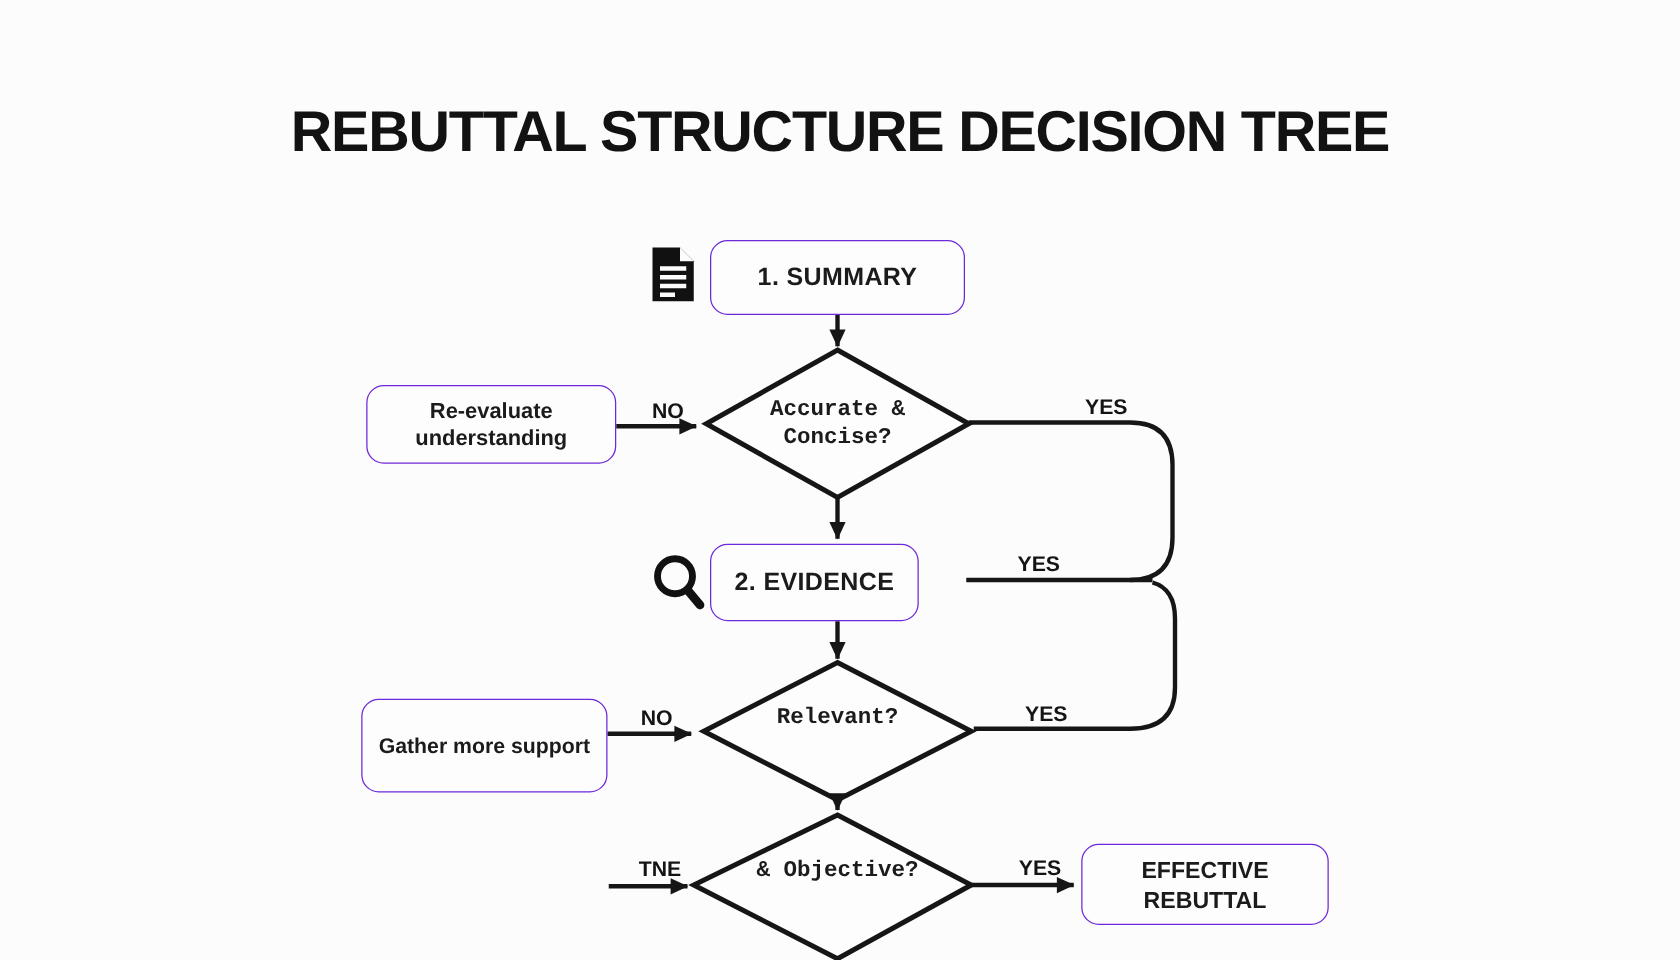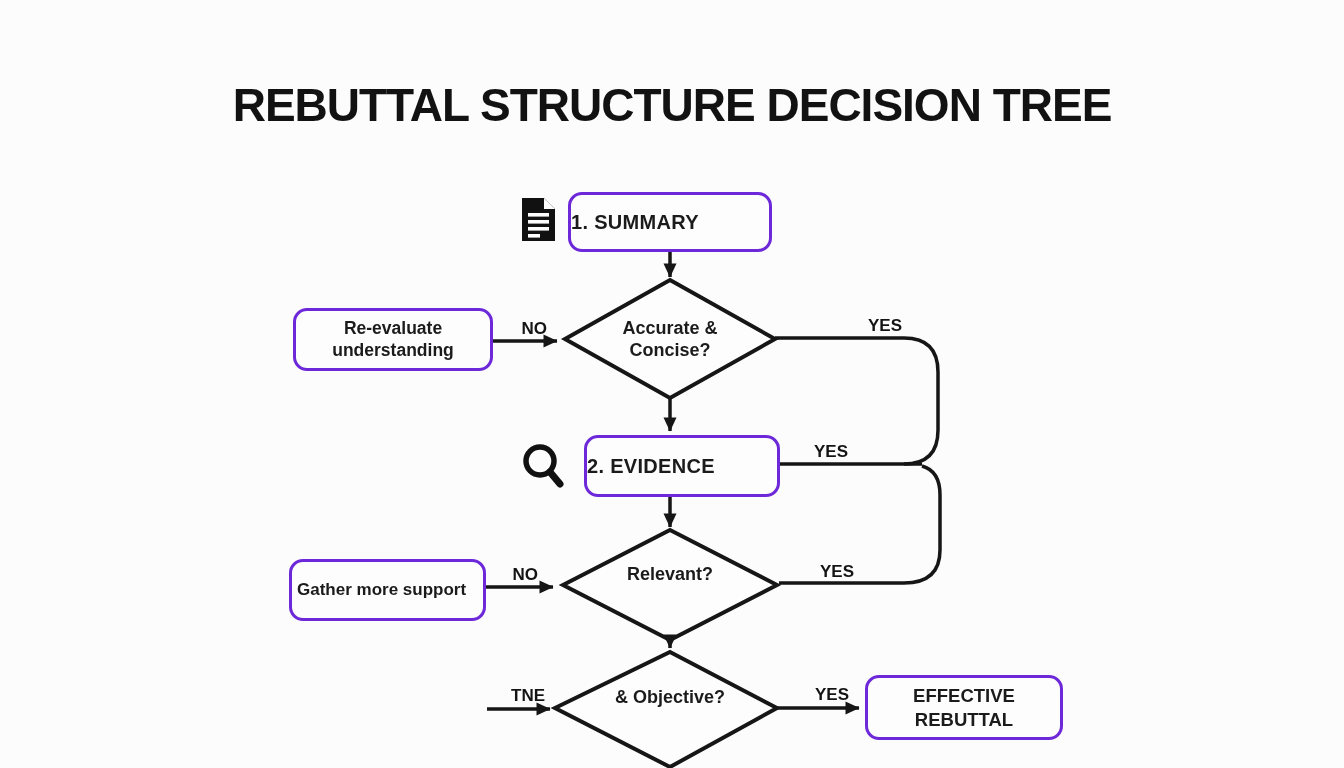--- a/index.html
+++ b/index.html
@@ -15,40 +15,41 @@
     position:absolute;left:0;top:38px;width:1344px;
     text-align:center;
     font-size:46px;font-weight:bold;letter-spacing:-1px;
     color:#121212;
     white-space:nowrap;
   }
   svg.lines{position:absolute;left:0;top:0;width:1344px;height:768px;}
   .node{
     position:absolute;
     background:#fdfdfd;
-    border:3px solid #6d28d9;
+    border:1px solid #6d28d9;
     border-radius:14px;
-    display:flex;align-items:center;justify-content:flex-start;
+    display:flex;align-items:center;justify-content:center;
     text-align:center;
     font-weight:bold;
     box-sizing:border-box;
     line-height:1.25;
   }
   .node-main{font-size:20px;letter-spacing:.3px;}
   .node-side{font-size:17.5px;}
   .node-summary{left:568px;top:152px;width:204px;height:60px;}
-  .node-evidence{left:584px;top:395px;width:196px;height:62px;}
+  .node-evidence{left:568px;top:395px;width:167px;height:62px;}
   .node-reevaluate{left:293px;top:268px;width:200px;height:63px;padding:0 14px;}
-  .node-gather{left:289px;top:519px;width:197px;height:62px;padding:0 5px;font-size:17px;}
+  .node-gather{left:289px;top:519px;width:197px;height:75px;padding:0 5px;font-size:17px;}
   .node-revise{left:290px;top:637px;width:197px;height:63px;padding:0 26px;}
   .node-effective{left:865px;top:635px;width:198px;height:65px;padding:12px 20px;font-size:18.5px;}
   .diamond-text{
     position:absolute;width:220px;text-align:center;
     font-weight:bold;font-size:18px;line-height:22px;
     color:#1b1b1b;
+    font-family:Liberation Mono, monospace;
   }
   .diamond-text span{display:block;}
   .dt1{left:560px;top:277px;}
   .dt2{left:560px;top:523px;}
   .dt3{left:560px;top:646px;}
   .edge-label{
     position:absolute;width:70px;
     font-weight:bold;font-size:17px;color:#141414;
     text-align:right;
   }

